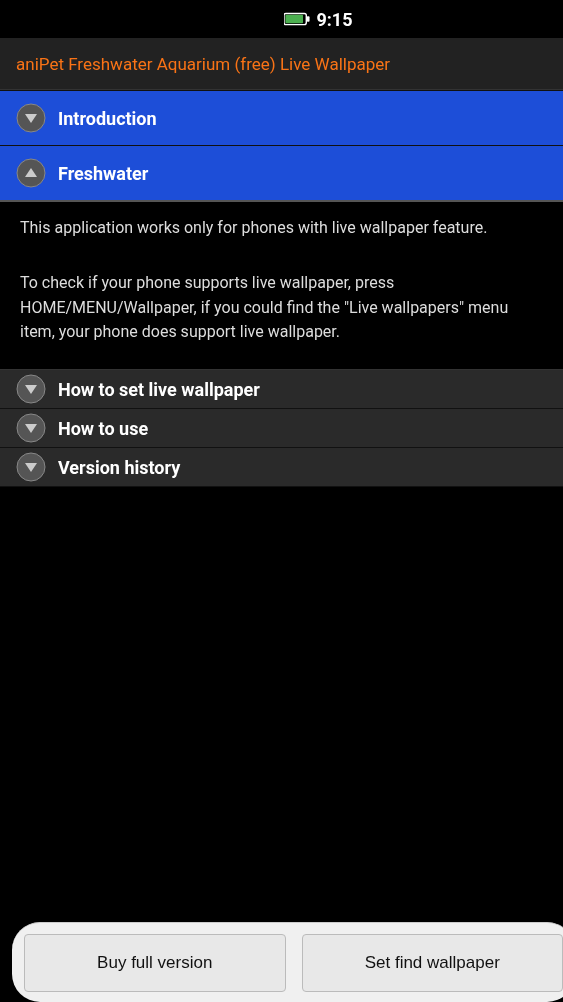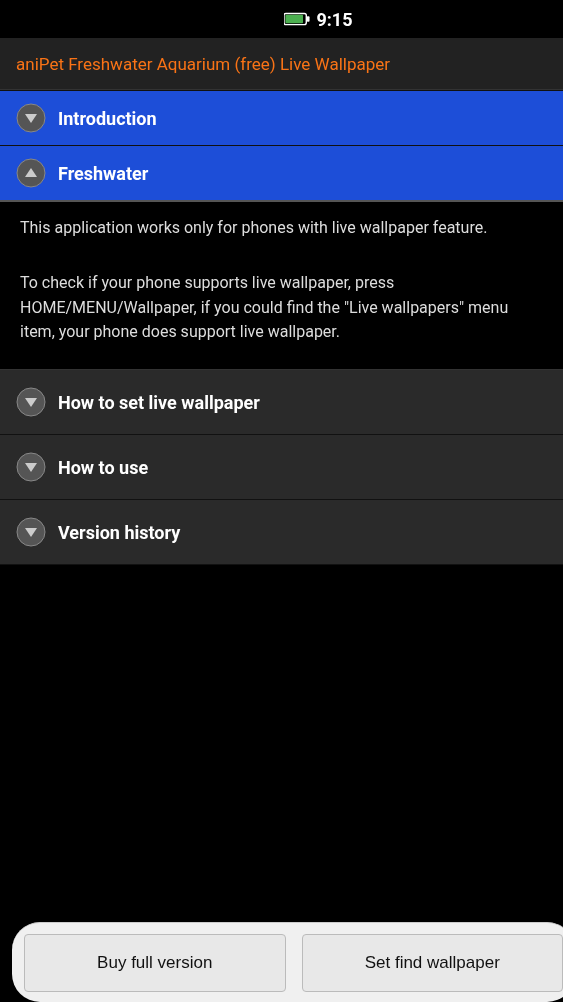--- a/index.html
+++ b/index.html
@@ -123,21 +123,21 @@
     }
 
     
     .bottom-sections {
       background-color: #000;
     }
 
     .section-row-bottom {
       display: flex;
       align-items: center;
-      padding: 17px 16px;
+      padding: 4px 16px;
       background-color: #2a2a2a;
       border-bottom: 1px solid #111;
       cursor: pointer;
     }
 
     
     .footer-buttons {
       position: absolute;
       bottom: 0;
       left: 12px;

